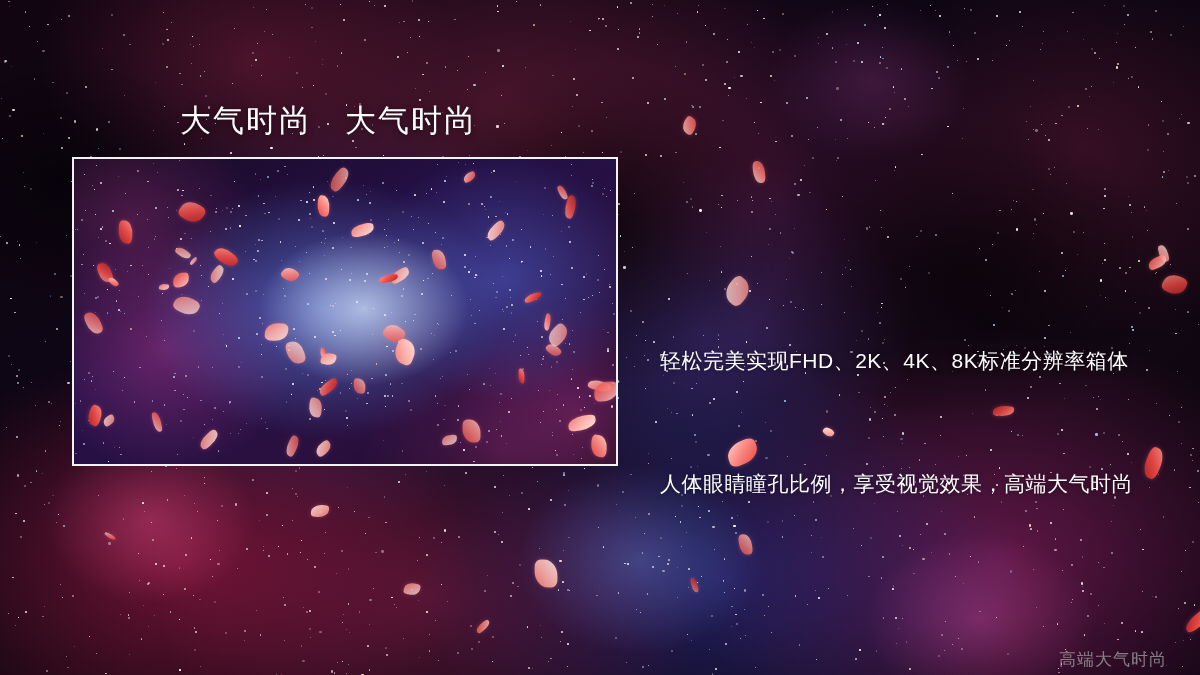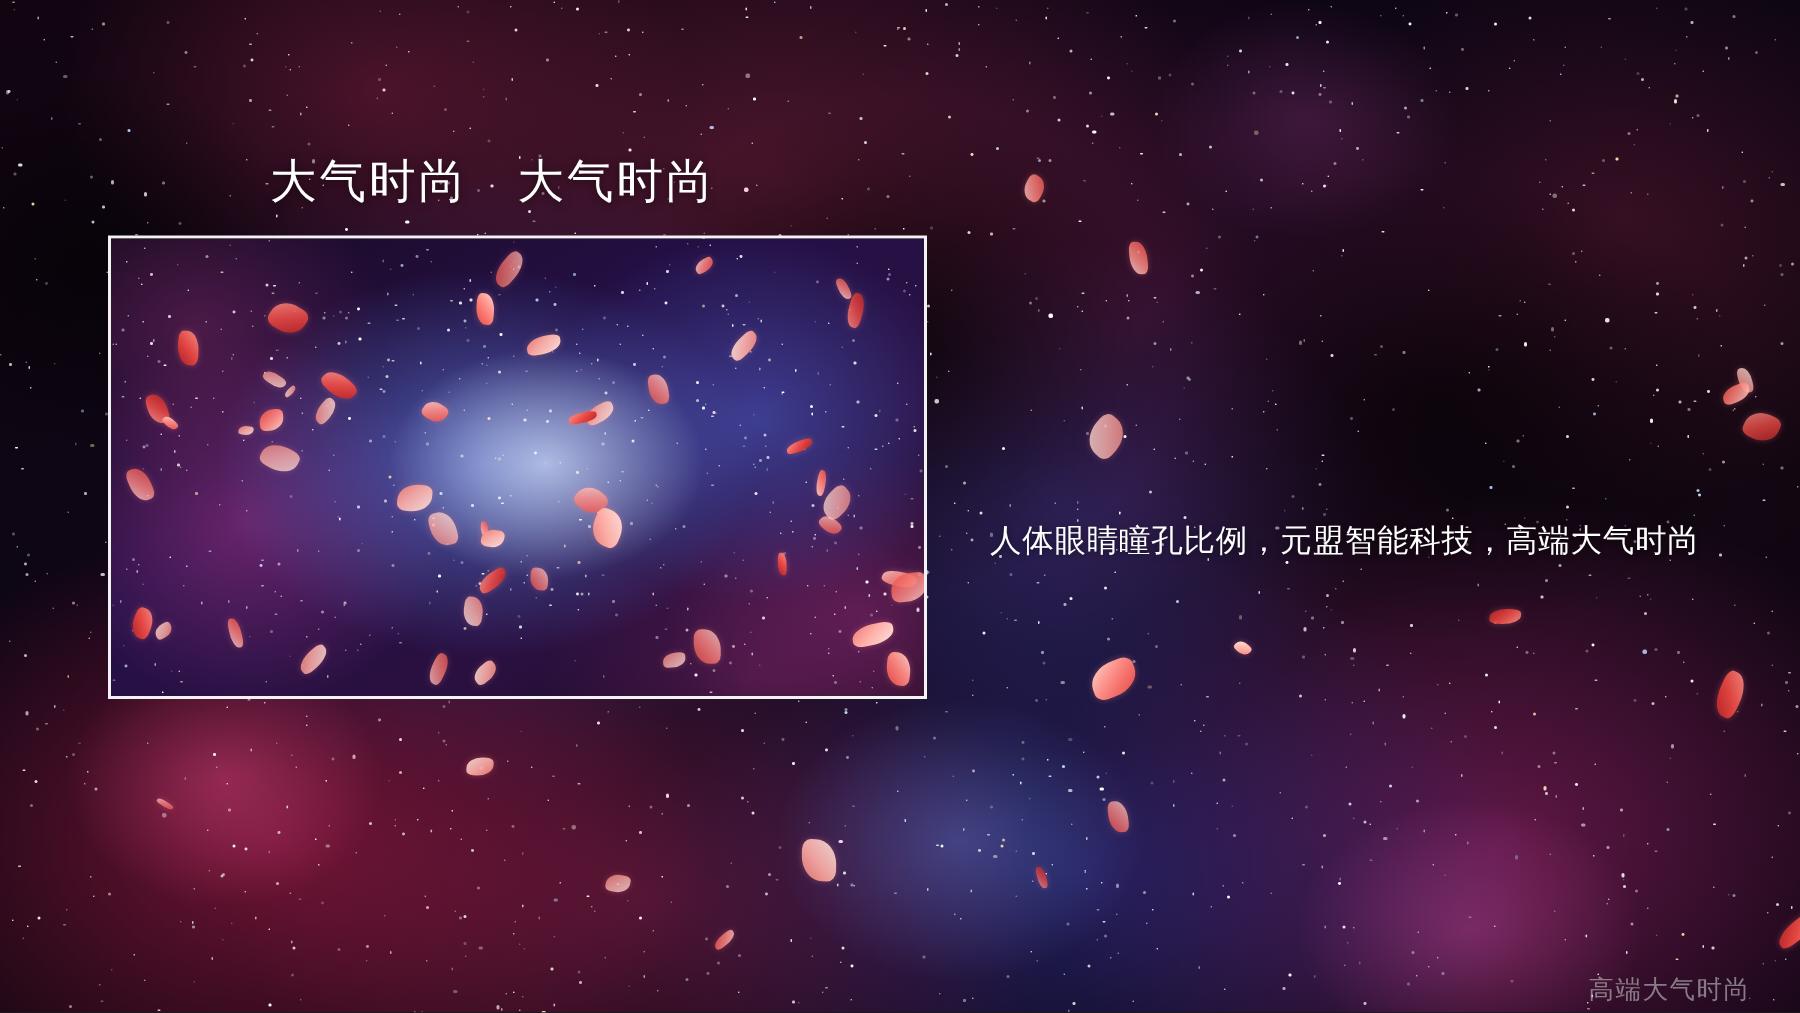--- a/index.html
+++ b/index.html
@@ -2173,18 +2173,19 @@
       <div class="petal" style="left:1148px;top:257px;width:19px;height:11px;transform:rotate(160deg);opacity:0.88;"></div>
       <div class="petal pale" style="left:568px;top:416px;width:28px;height:14px;transform:rotate(170deg);opacity:0.99;"></div>
       <div class="petal" style="left:104px;top:534px;width:12px;height:4px;transform:rotate(36deg);opacity:0.76;"></div>
       <div class="petal pale" style="left:724px;top:280px;width:27px;height:22px;transform:rotate(311deg);opacity:0.80;"></div>
       <div class="petal pale" style="left:823px;top:428px;width:11px;height:8px;transform:rotate(43deg);opacity:1.00;"></div>
     </div>
 
   <div class="title">大气时尚　大气时尚</div>
 
   <div class="body-text">
-    <div>人体眼睛瞳孔比例，元盟智能科技，高端大气时尚</div>
+    <div>轻松完美实现FHD、2K、4K、8K标准分辨率箱体</div>
+    <div>人体眼睛瞳孔比例，享受视觉效果，高端大气时尚</div>
   </div>
 
   <div class="watermark">高端大气时尚</div>
 
 </div>
 
 </body></html>

